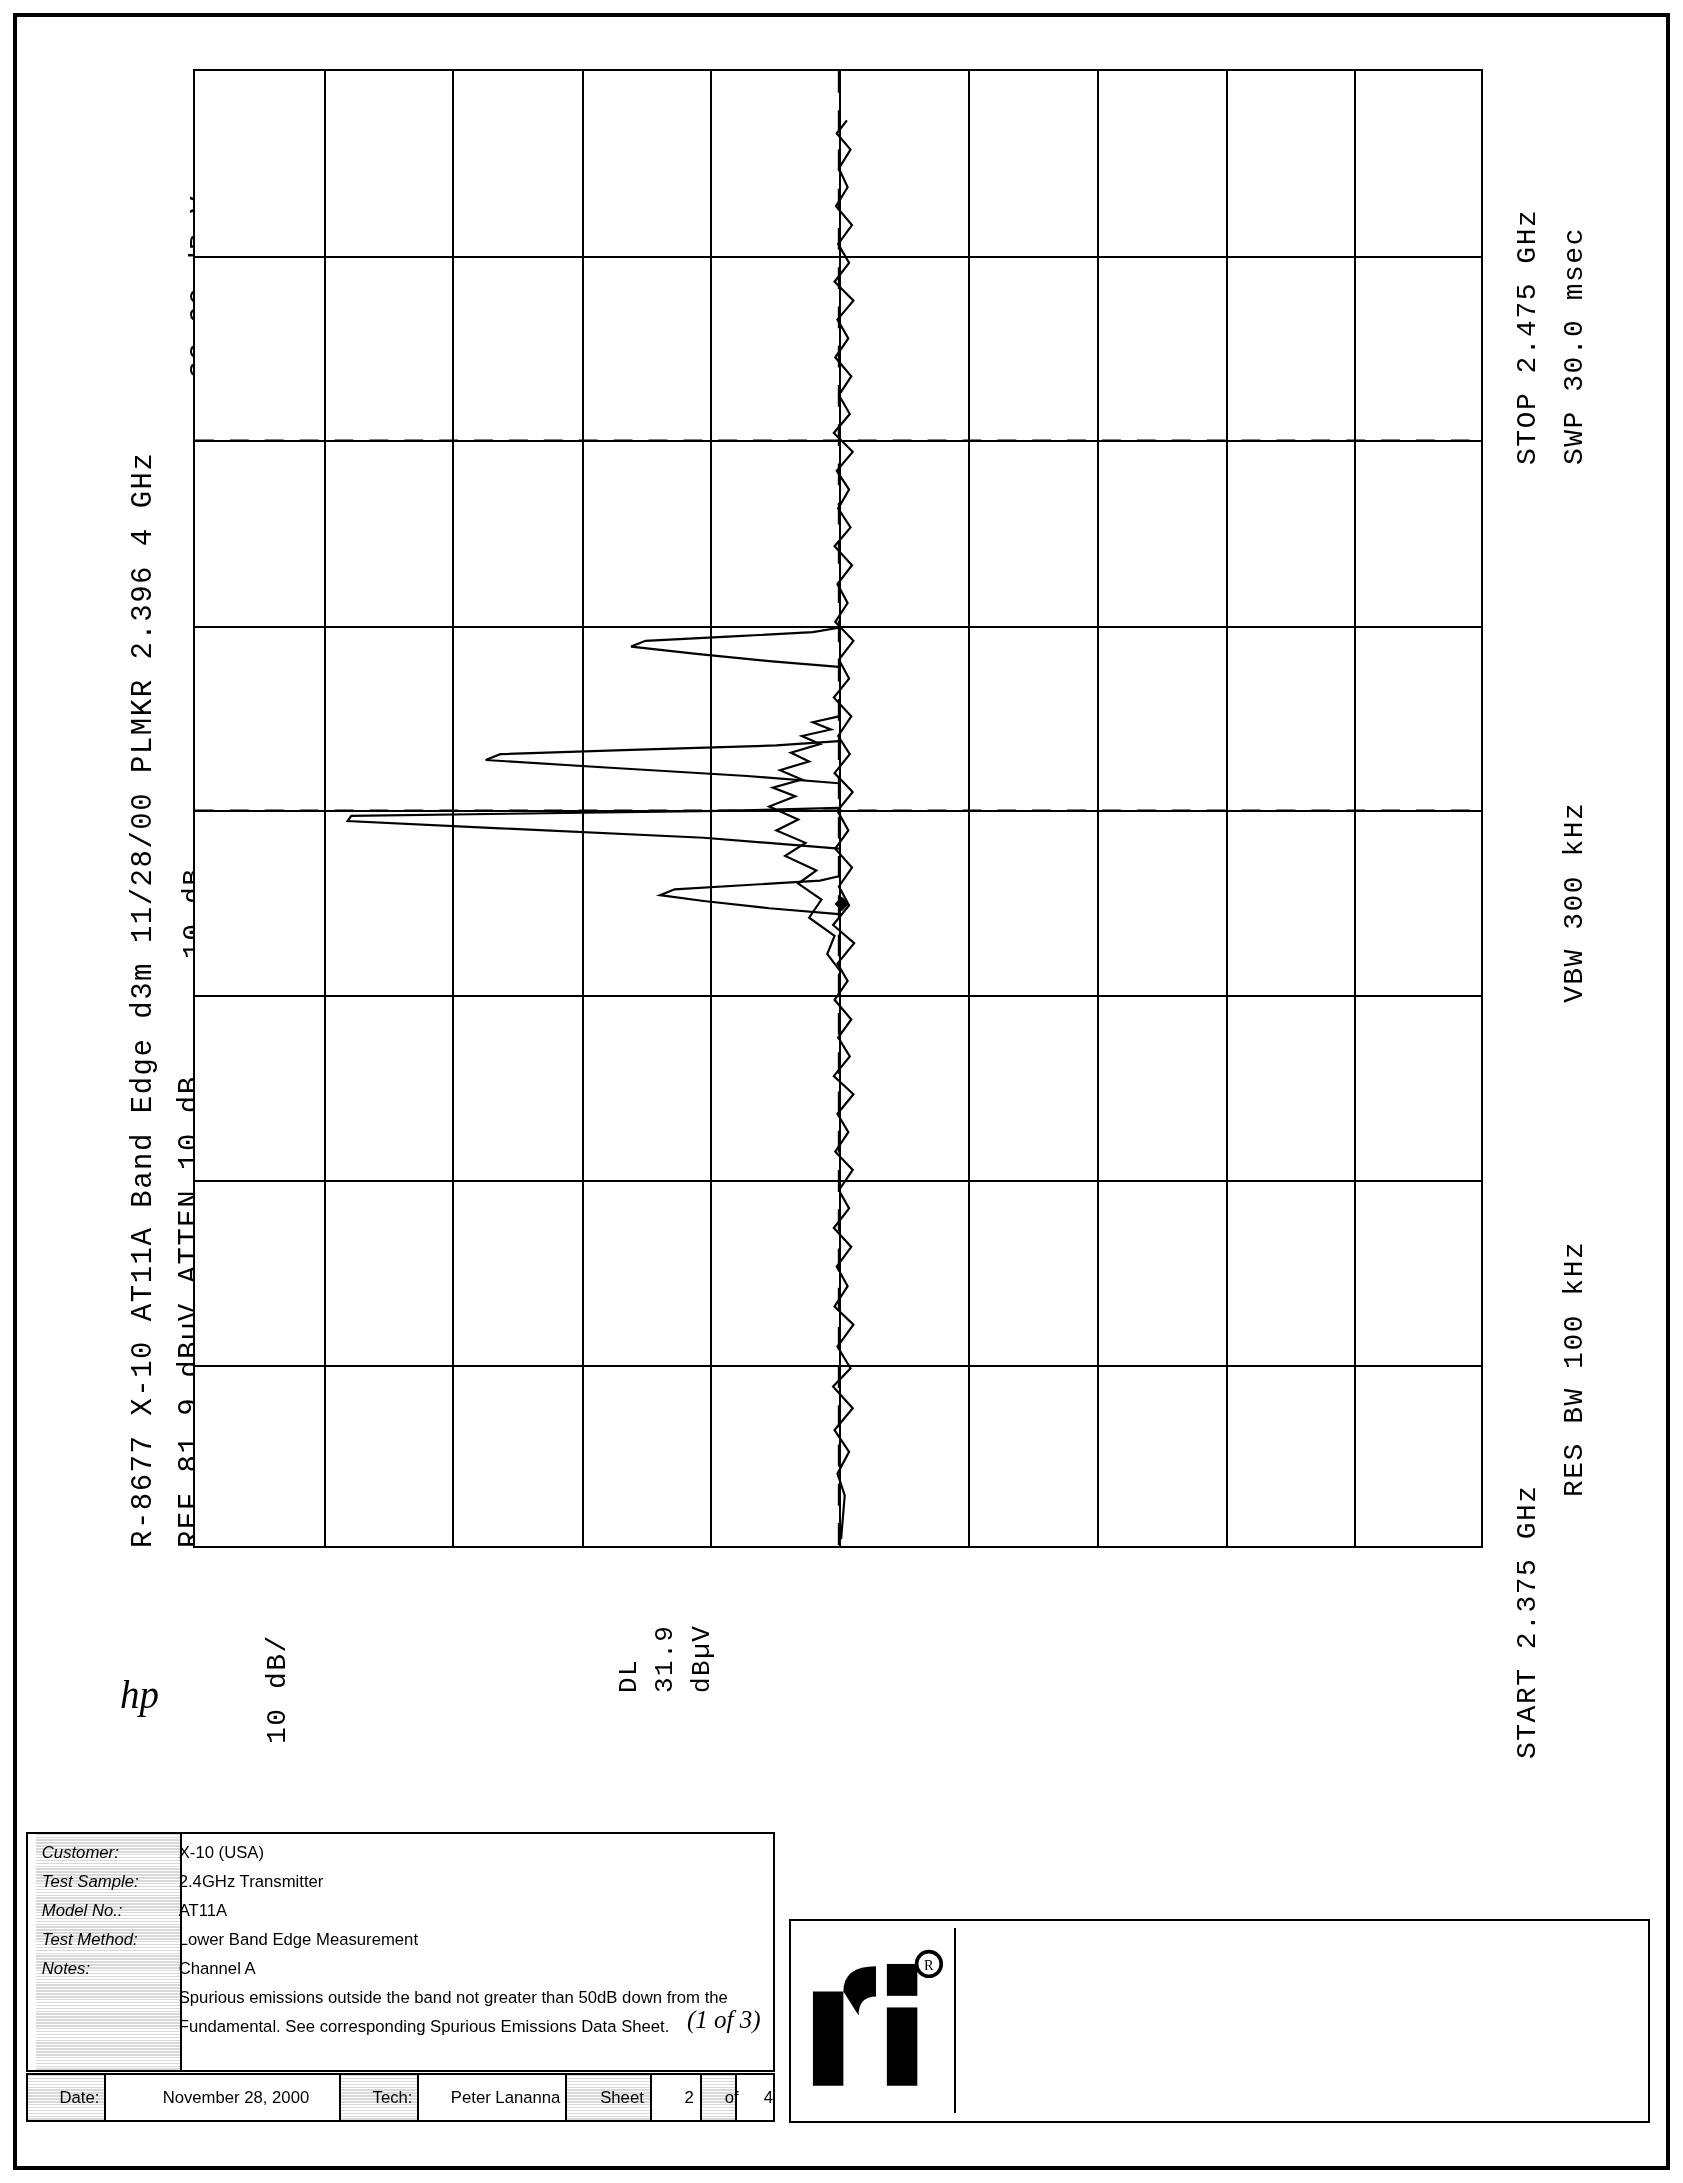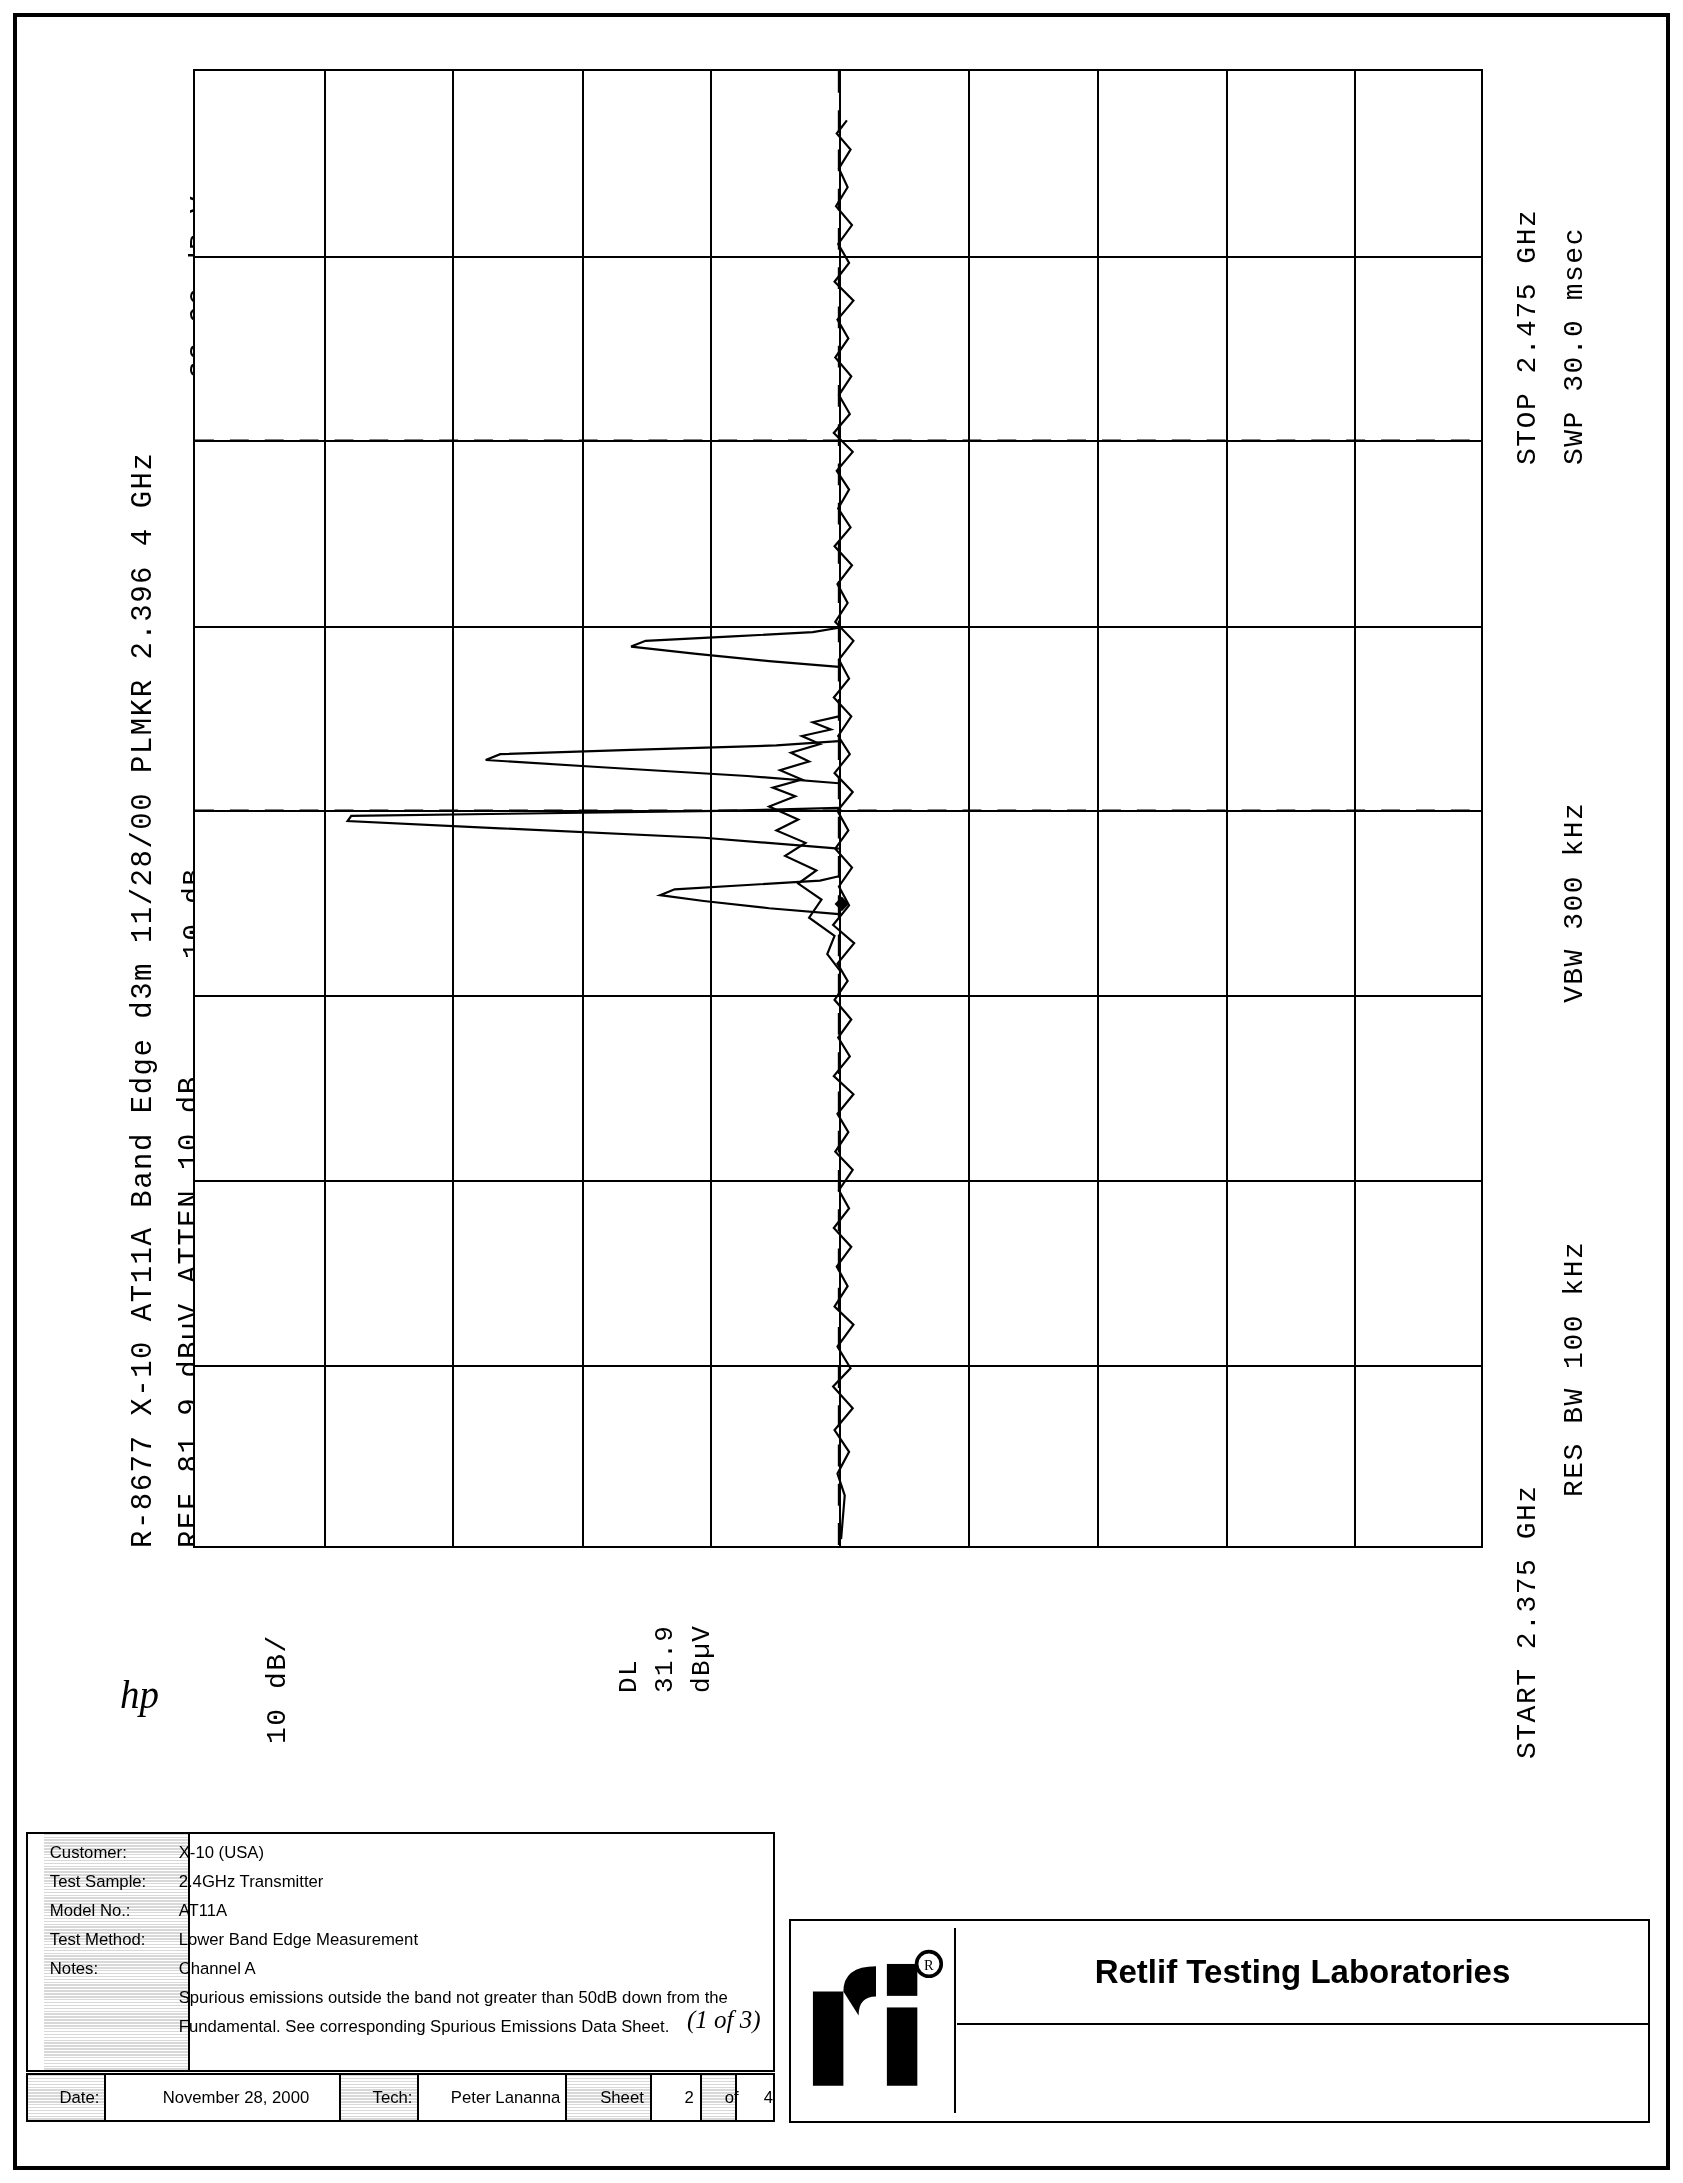--- a/index.html
+++ b/index.html
@@ -23,22 +23,22 @@
   .title2{font-size:29px;}
   .small-lbl{font-size:28px;}
   .marker-txt{font-size:33px;}
   .dl-txt{font-size:26px;}
   .right-txt{font-size:28px;}
 
   .hp-logo{position:absolute;font-family:"Liberation Serif",serif;font-size:39px;font-style:italic;}
 
   
   .infobox{position:absolute;left:26px;top:1832px;width:749px;height:240px;border:2.2px solid #000;box-sizing:border-box;}
-  .info-left{position:absolute;left:16px;top:0;width:146px;height:100%;background:
-     repeating-linear-gradient(0deg,#d8d8d8 0 1.5px,#ffffff 1.5px 2.9px);border-right:2.2px solid #000;box-sizing:border-box;}
+  .info-left{position:absolute;left:8px;top:0;width:146px;height:100%;background:
+     repeating-linear-gradient(0deg,#d8d8d8 0 1.5px,#ffffff 1.5px 2.9px);border-right:2.2px solid #000;box-sizing:border-box;font-style:italic;}
   .info-left .lbl{position:absolute;left:5.8px;font-size:16.7px;font-family:"Liberation Sans",sans-serif;}
   .info-right{position:absolute;left:142px;top:0;right:0;height:100%;}
   .info-right .val{position:absolute;left:8.7px;font-size:16.7px;white-space:nowrap;}
 
   .daterow{position:absolute;left:26px;top:2073px;width:749px;height:49px;border:2.2px solid #000;box-sizing:border-box;display:flex;align-items:stretch;}
   .daterow .cell{border-right:2.2px solid #000;box-sizing:border-box;display:flex;align-items:center;justify-content:center;font-size:16.7px;padding-left:27px;}
   .daterow .cell:last-child{border-right:none;}
   .cell.shaded{background:repeating-linear-gradient(0deg,#d8d8d8 0 1.5px,#ffffff 1.5px 2.9px);}
 
   
@@ -178,17 +178,16 @@
       <svg width="138" height="145" viewBox="0 0 190 200">
         <rect x="8" y="60" width="42" height="130" fill="#000"></rect>
         <path d="M50 60 q0 -35 45 -35 l0 42 q-24 0 -24 26 z" fill="#000"></path>
         <rect x="110" y="82" width="42" height="108" fill="#000"></rect>
         <rect x="110" y="22" width="42" height="44" fill="#000"></rect>
         <circle cx="168" cy="22" r="17" fill="none" stroke="#000" stroke-width="5"></circle>
         <text x="168" y="30" font-size="20" text-anchor="middle" font-family="Liberation Serif, serif">R</text>
       </svg>
     </div>
     <div class="rtext">
-      <div class="line1">Retlif Testing Laboratories</div>
     </div>
   </div>
 </div>
 
 
 </body></html>

